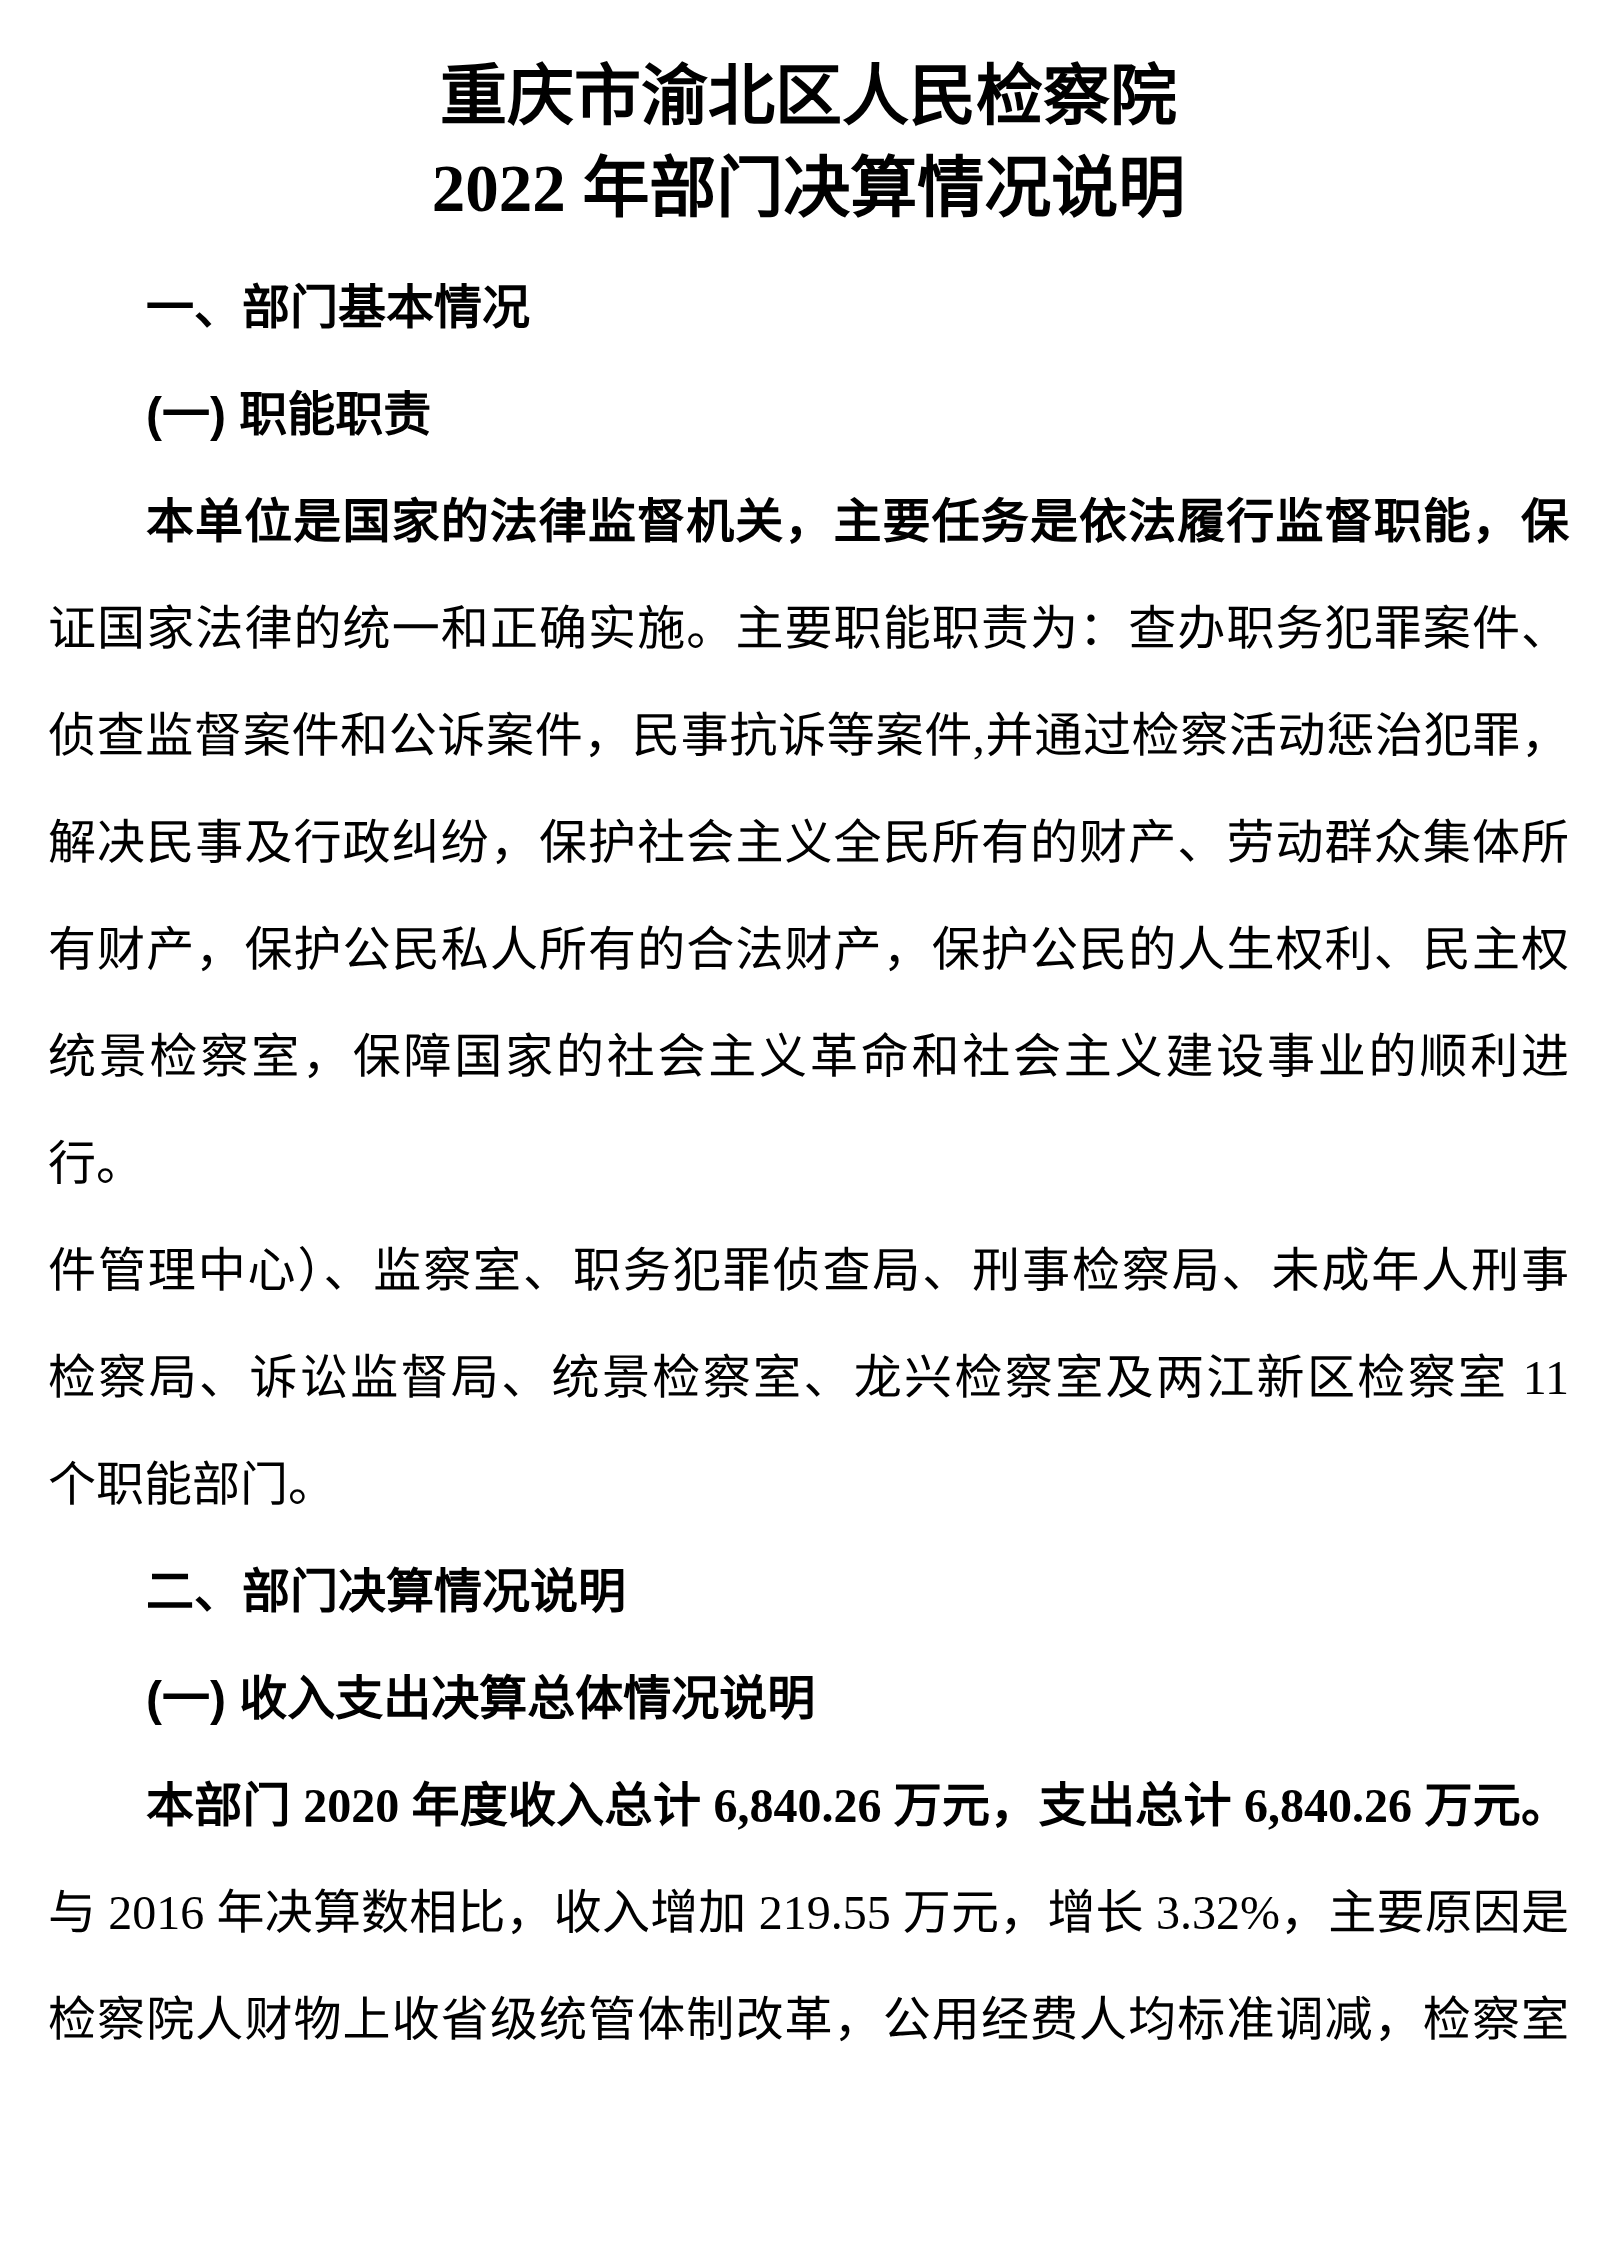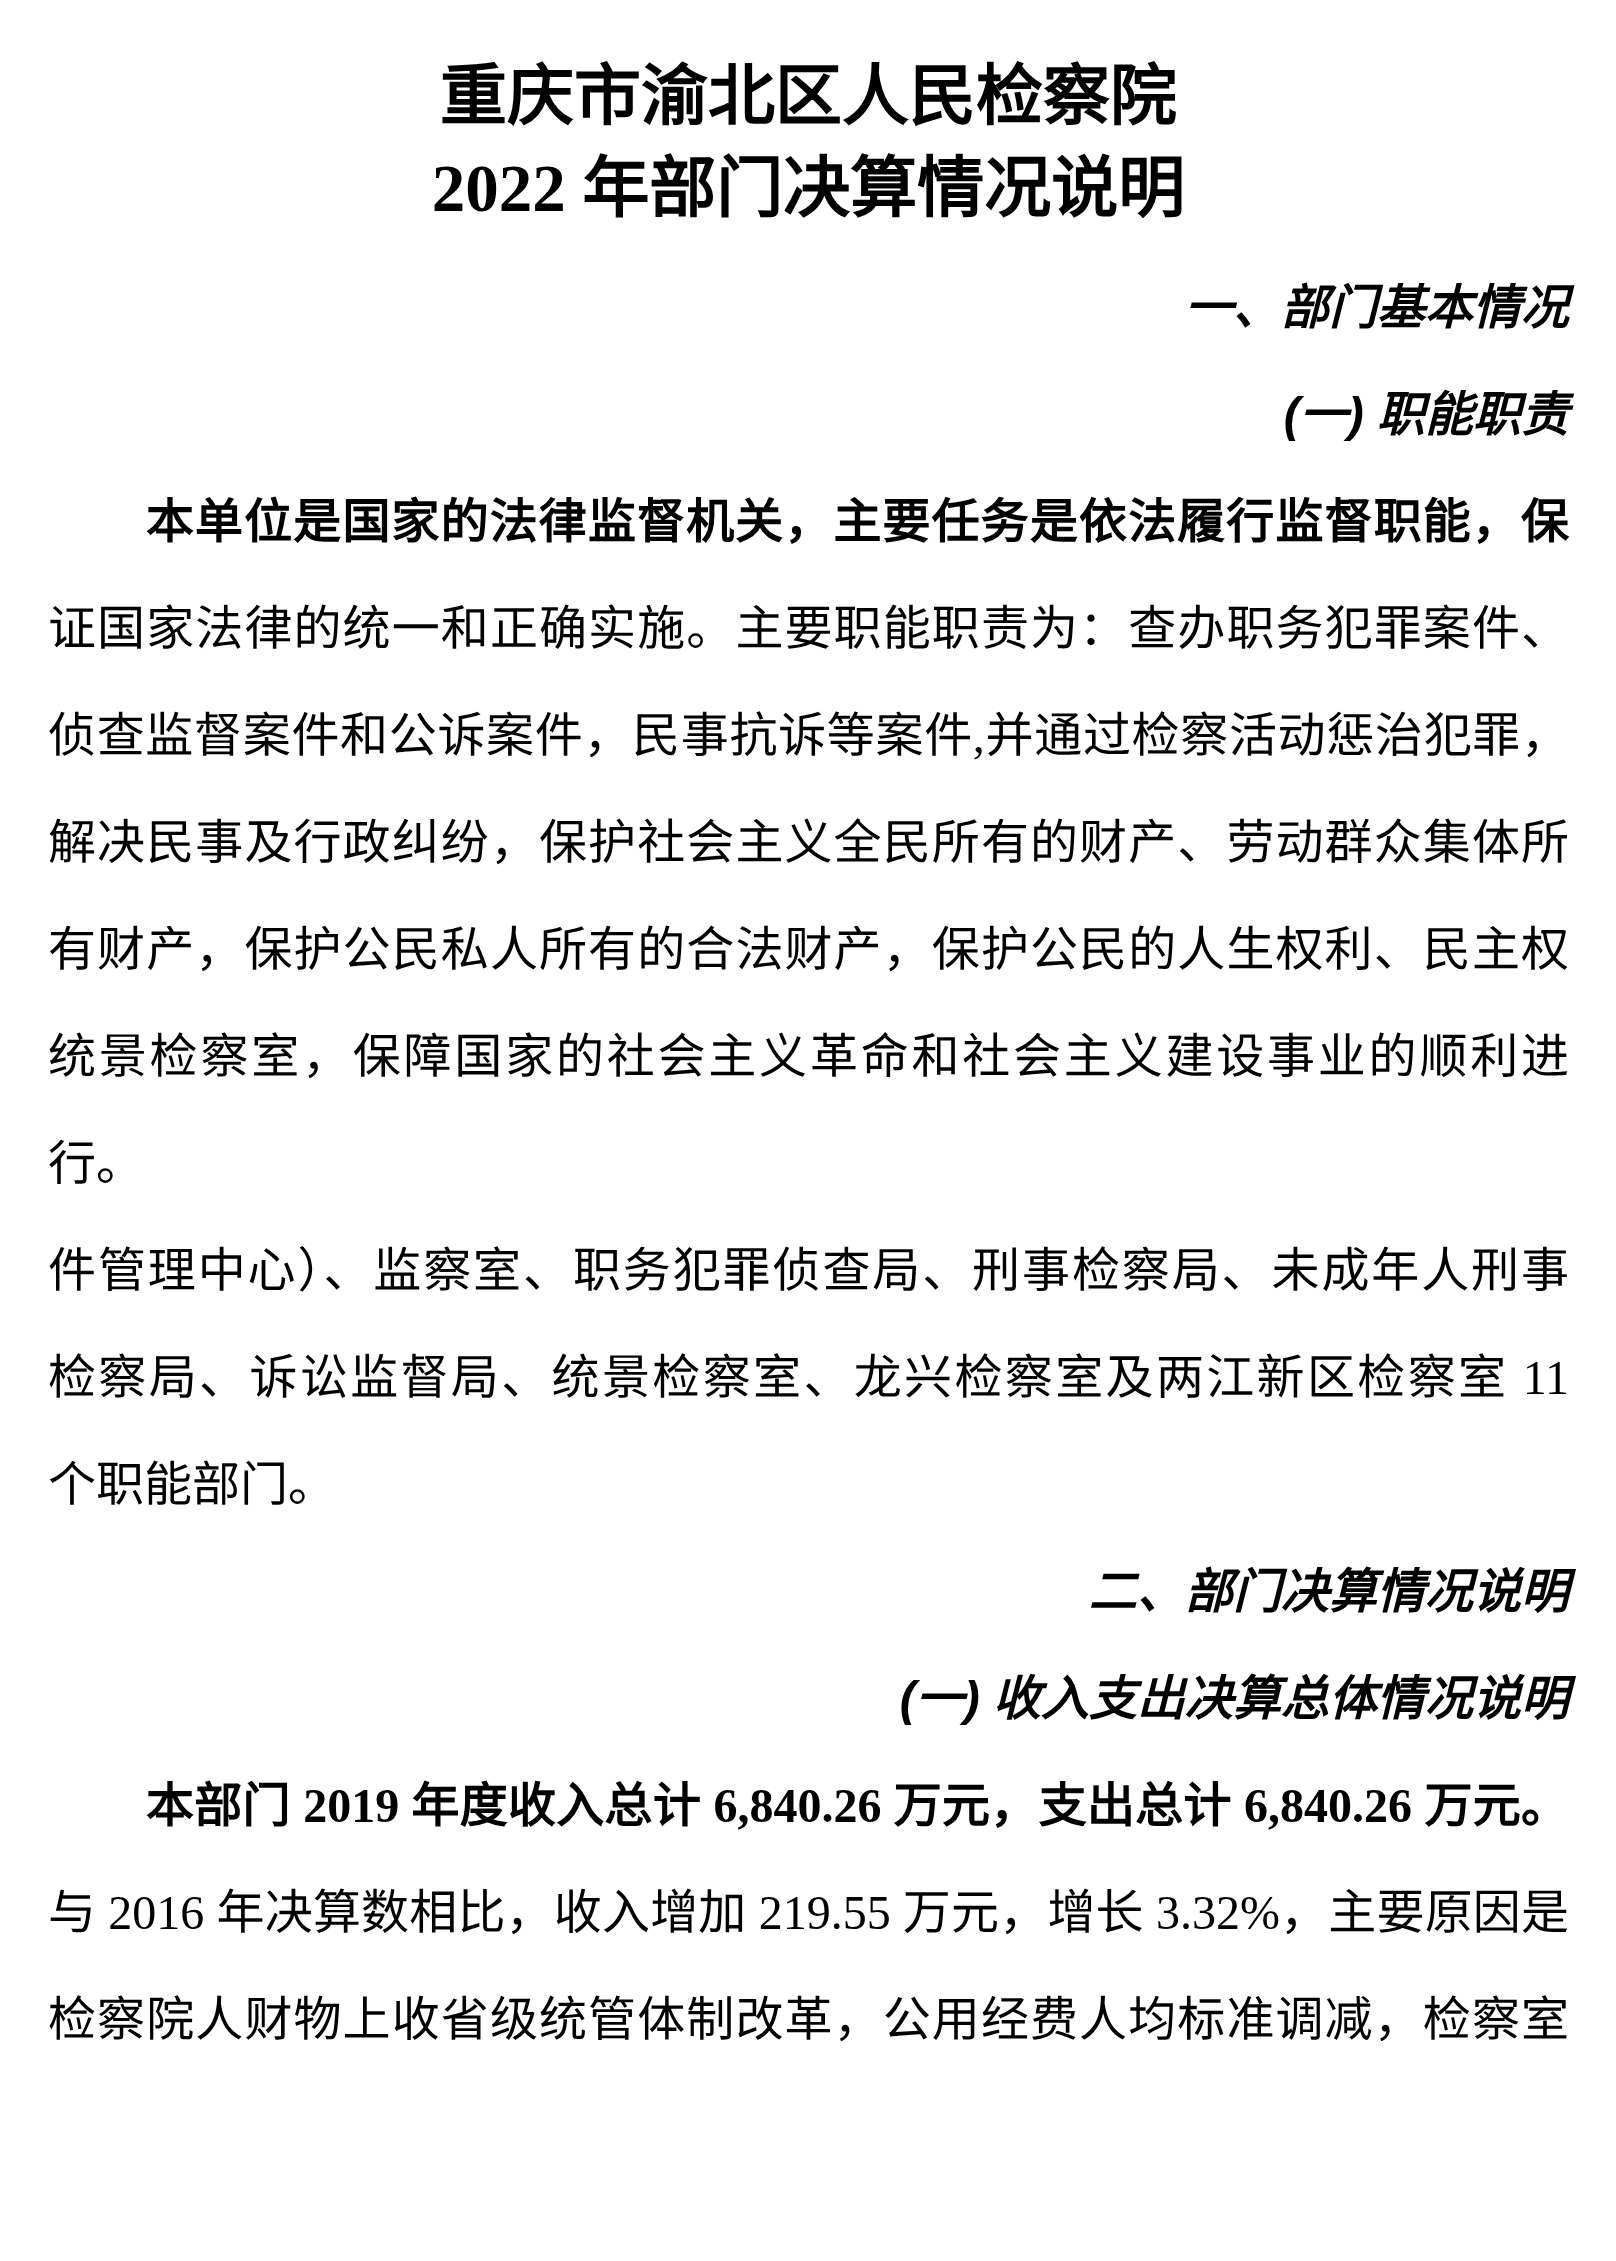--- a/index.html
+++ b/index.html
@@ -36,22 +36,21 @@
     font-size: 48px;
     line-height: 107px;
     height: 107px;
     font-family: "Liberation Serif", "DejaVu Serif", serif;
   }
   
   .h {
     font-family: "Liberation Sans", "DejaVu Sans", sans-serif;
     font-weight: 700;
     text-indent: 98px;
-    text-align: right;
-    font-style: italic;
+    text-align: left;
   }
   
   .p {
     text-align: justify;
     text-align-last: justify;
   }
   
   .p-end {
     text-align: left;
     text-align-last: auto;
@@ -80,19 +79,19 @@
     <div class="line p">侦查监督案件和公诉案件，民事抗诉等案件,并通过检察活动惩治犯罪，</div>
     <div class="line p">解决民事及行政纠纷，保护社会主义全民所有的财产、劳动群众集体所</div>
     <div class="line p">有财产，保护公民私人所有的合法财产，保护公民的人生权利、民主权</div>
     <div class="line p">统景检察室，保障国家的社会主义革命和社会主义建设事业的顺利进</div>
     <div class="line p-end">行。</div>
     <div class="line p">件管理中心）、监察室、职务犯罪侦查局、刑事检察局、未成年人刑事</div>
     <div class="line p">检察局、诉讼监督局、统景检察室、龙兴检察室及两江新区检察室 11</div>
     <div class="line p-end">个职能部门。</div>
     <div class="line h">二、部门决算情况说明</div>
     <div class="line h">(一) 收入支出决算总体情况说明</div>
-    <div class="line p indent">本部门 2019 年度收入总计 6,840.26 万元，支出总计 6,840.26 万元。</div>
+    <div class="line p indent">本部门 2020 年度收入总计 6,840.26 万元，支出总计 6,840.26 万元。</div>
     <div class="line p">与 2016 年决算数相比，收入增加 219.55 万元，增长 3.32%，主要原因是</div>
     <div class="line p">检察院人财物上收省级统管体制改革，公用经费人均标准调减，检察室</div>
   </div>
 
 </div>
 
 
 </body></html>

